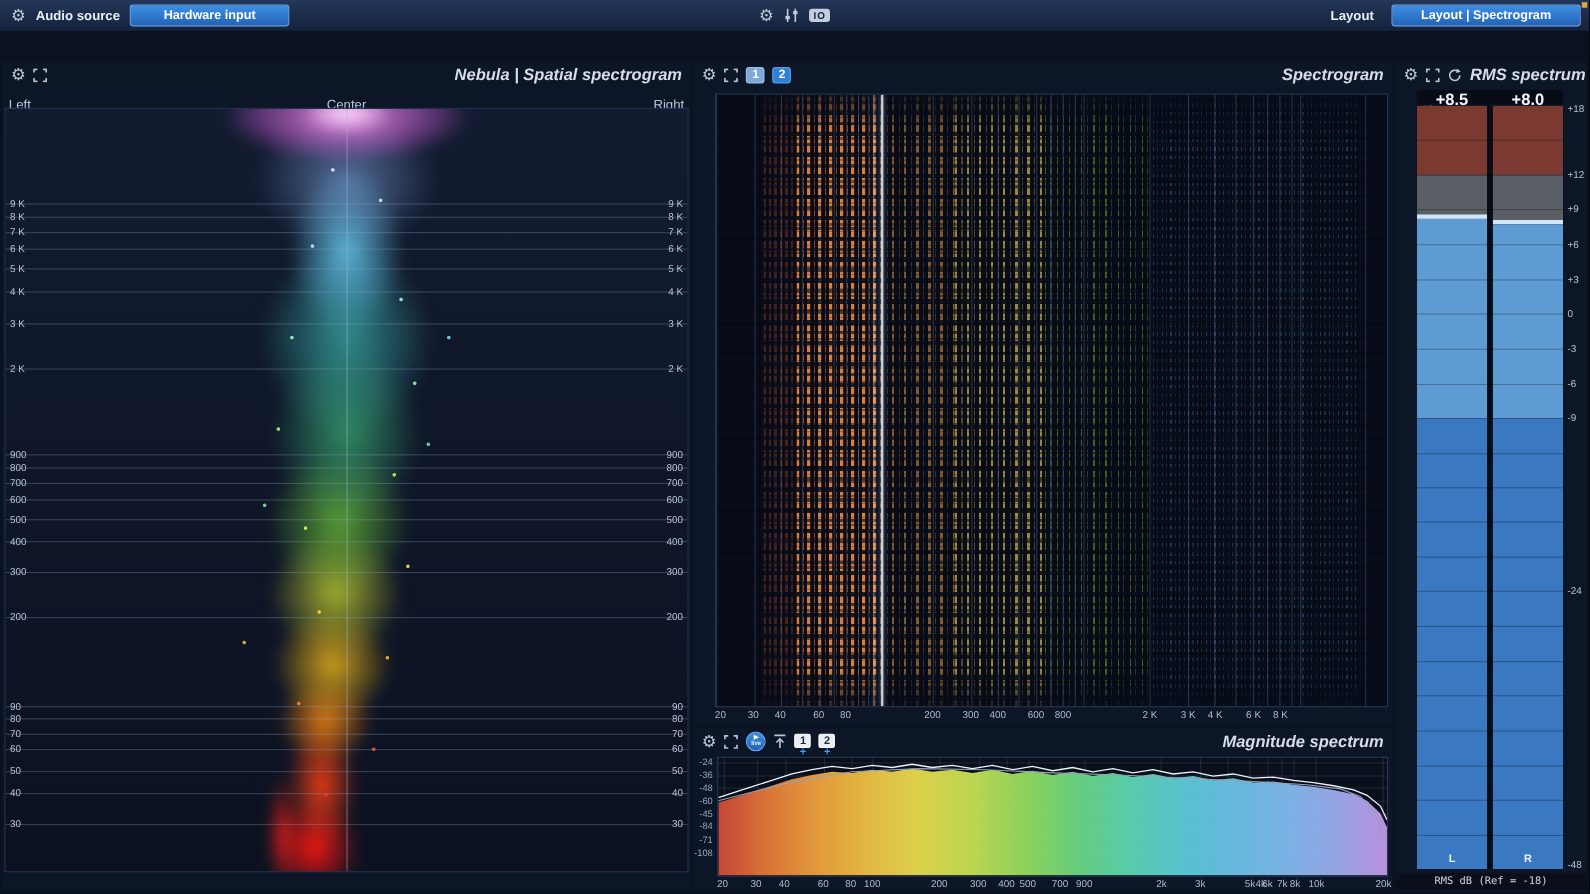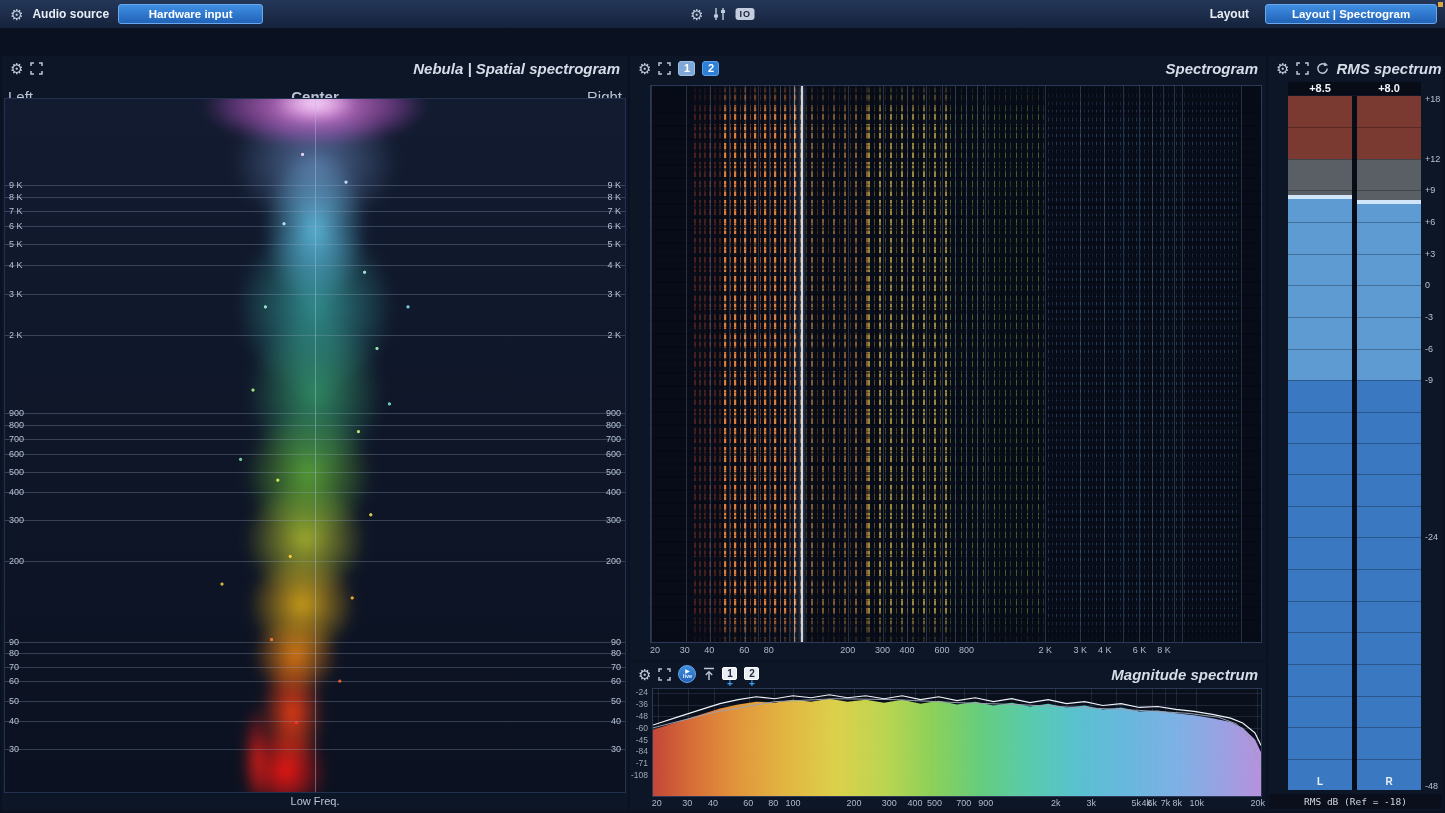--- a/index.html
+++ b/index.html
@@ -52,23 +52,23 @@
   .rms-panel     { left:1268px; top:56px; width:175px; height:755px; }
 
   .phead { position:absolute; left:0; top:0; right:0; height:24px; display:flex; align-items:center; gap:7px; padding:0 8px; }
   .ptitle { margin-left:auto; font-size:15px; font-style:italic; font-weight:bold; color:#d6dde9; white-space:nowrap; }
   .chip { width:17px; height:15px; border-radius:3px; color:#fff; font-size:11px; font-weight:bold;
     display:flex; align-items:center; justify-content:center; }
   .chip-a { background:#7fa8d6; border:1px solid #9fc0e4; }
   .chip-b { background:#2e7fd6; border:1px solid #5ba0ea; }
 
   
-  .stereo-axis { position:absolute; left:0; right:0; top:32px; height:14px; font-size:15px; color:#b9c4d6; }
+  .stereo-axis { position:absolute; left:0; right:0; top:32px; height:14px; font-size:12px; color:#b9c4d6; }
   .ax-left { position:absolute; left:6px; }
-  .ax-center { position:absolute; left:50%; transform:translateX(-50%);font-weight:bold; }
+  .ax-center { position:absolute; left:50%; transform:translateX(-50%); }
   .ax-right { position:absolute; right:6px; }
   .spatial-plot {
     position:absolute; left:2px; right:2px; top:42px; bottom:18px;
     background:linear-gradient(#121b30,#0b1120); border:1px solid #223150; overflow:hidden;
   }
   .low-freq { position:absolute; left:0; right:0; bottom:2px; height:14px; text-align:center; font-size:11px; color:#b9c4d6; }
   .blob {
     position:absolute; inset:-15px; filter:blur(6px) saturate(1.15);
     background:
       radial-gradient(60px 28px at 50% 2.5%, rgba(255,228,255,.95), transparent 70%),
@@ -159,21 +159,21 @@
     background:#0a0f1c; border:1px solid #2c3a58; overflow:hidden; }
   .mag-ylab { position:absolute; left:0; width:20px; top:26px; bottom:14px; }
   .mag-ylab span { position:absolute; right:2px; transform:translateY(-50%); font-size:8.5px; color:#9aa6ba; }
   .hgl { position:absolute; left:0; right:0; height:1px; background:rgba(140,165,205,.15); }
   .vgl { position:absolute; top:0; bottom:0; width:1px; background:rgba(140,165,205,.15); }
   .mag-svg { position:absolute; inset:0; width:100%; height:100%; }
   .mag-xlab { position:absolute; left:22px; right:4px; bottom:1px; height:12px; }
 
   
   .rms-values { position:absolute; left:20px; width:133px; top:26px; height:13px; background:#070c16; }
-  .rms-val { position:absolute; top:0; width:64px; text-align:center; font-size:11px; font-weight:bold; color:#f0f5fb; }
+  .rms-val { position:absolute; top:0; width:64px; text-align:center; font-size:15px; font-weight:bold; color:#f0f5fb; }
   .val-l { left:0; } .val-r { left:69px; }
   .rms-track { position:absolute; left:20px; width:133px; top:40px; bottom:21px; background:#070c16; }
   .meter { position:absolute; top:0; bottom:0; width:64px; background:#0c1220; overflow:hidden; box-shadow:inset 0 0 6px rgba(0,0,0,.35); }
   .meter-l { left:0; } .meter-r { left:69px; }
   .seg { position:absolute; left:0; right:0; }
   .meter-name { position:absolute; bottom:3px; width:100%; text-align:center; font-size:10px; font-weight:bold; color:#eaf1f8; }
   .rms-ticks { position:absolute; inset:0; }
   .tick { position:absolute; left:0; right:0; height:1px; background:rgba(0,0,0,.28); }
   .rms-scale { position:absolute; top:40px; bottom:21px; width:17px; }
   .scale-l { left:1px; text-align:right; }
@@ -345,21 +345,20 @@
             <span class="fl fl-r">40</span>
           </div>
 
           <div class="hline" style="top: 93.8%;">
             <span class="fl fl-l">30</span>
             <span class="fl fl-r">30</span>
           </div>
         </div>
       <div class="center-line"></div>
     </div>
-    <div class="low-freq">Low Freq.</div>
   </section>
 
   <section class="panel spec-panel">
     <div class="phead">
       <span class="glyph">⚙</span>
       <span class="icon-fs">
         <svg width="13" height="13" viewBox="0 0 13 13" fill="none" stroke="#b9c4d6" stroke-width="1.5">
             <path d="M1 4V1h3M9 1h3v3M12 9v3H9M4 12H1V9"></path>
           </svg>
       </span>

